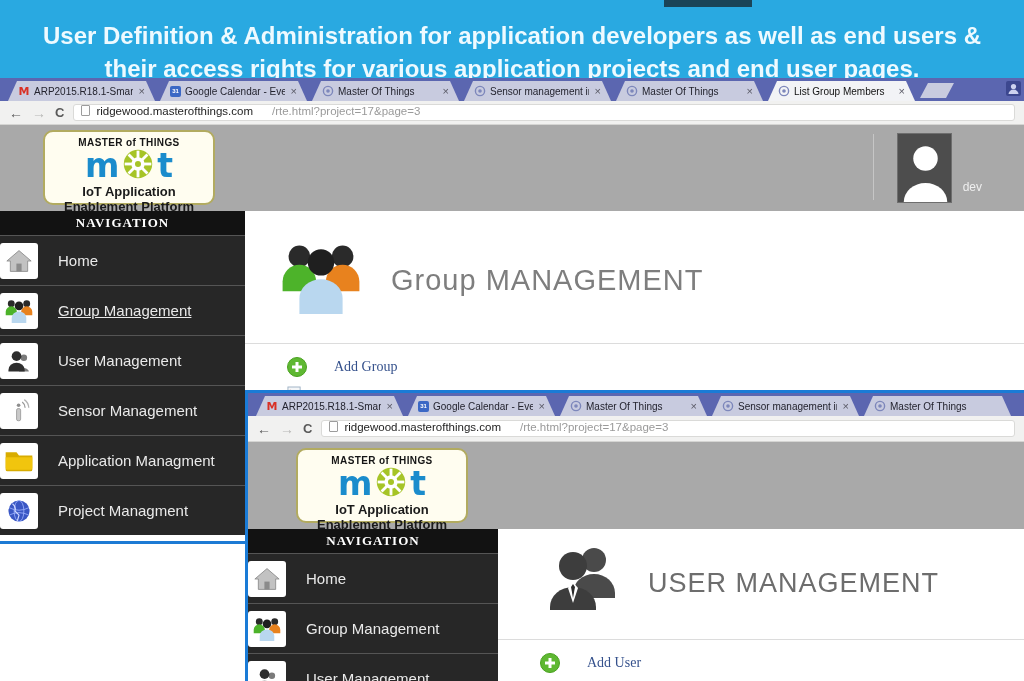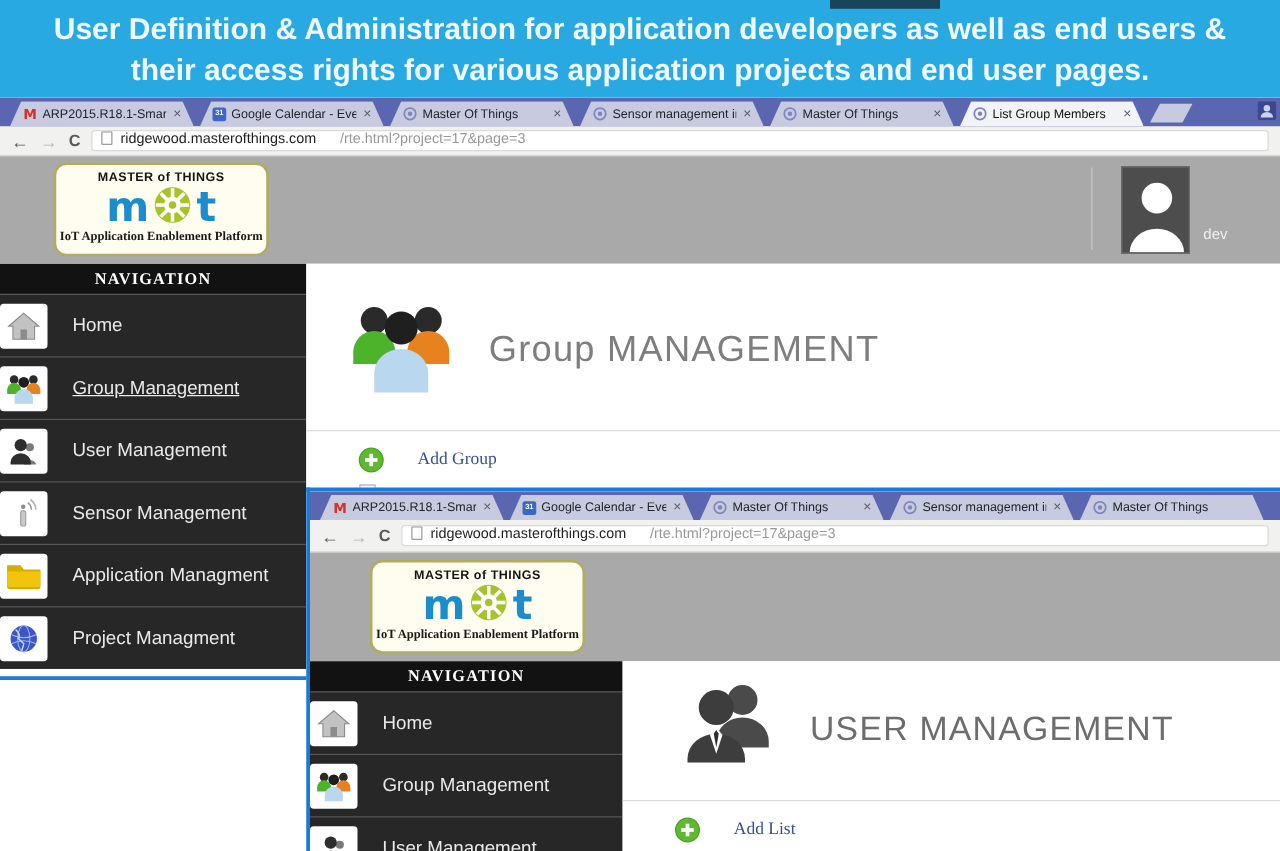--- a/index.html
+++ b/index.html
@@ -6,21 +6,21 @@
   html,body { background:#e9e9e9; }
   .slide {
     position: relative; width: 1024px; height: 681px; background: #fff;
     overflow: hidden; font-family: "Liberation Sans", sans-serif;
   }
 
   
   .banner {
     position:absolute; left:0; top:0; width:1024px; height:78px;
     background:#29a9e1; color:#eefaff; text-align:center;
-    font-weight:bold; font-size:24px; line-height:33px; padding-top:7px;
+    font-weight:bold; font-size:24px; line-height:33px; padding-top:19px;
   }
   .banner-remnant { position:absolute; left:664px; top:0; width:88px; height:7px; background:#17333f; opacity:.85; }
 
   
   .bwin { position:absolute; background:#fff; }
   .tabstrip {
     position:relative; height:23px; background:#5b66b0;
     display:flex; align-items:flex-end; padding-left:8px; overflow:hidden;
   }
   .tab {
@@ -57,21 +57,21 @@
   .gheader { position:relative; height:86px; background:#a9a9a9; }
   .gheader.h2 { height:87px; }
   .logo {
     position:absolute; left:43px; top:5px; width:172px; height:75px;
     background:#fffdf0; border:2px solid #b2ab60; border-radius:10px;
     text-align:center; padding-top:5px;
   }
   .logo-top { font-size:10px; font-weight:900; color:#151515; letter-spacing:.4px; }
   .logo-big { display:flex; justify-content:center; align-items:center; gap:3px; height:36px; }
   .logo-letter { color:#1b8ccc; font-weight:900; font-size:33px; line-height:30px; font-family:"DejaVu Sans",sans-serif; }
-  .logo-sub { font-size:10px; font-weight:bold; color:#1a1a1a;font-family:Liberation Serif, serif; }
+  .logo-sub { font-size:13px; font-weight:bold; color:#1a1a1a; }
   .hdr-divider { position:absolute; right:150px; top:9px; width:1px; height:66px; background:#c6c6c6; }
   .avatar { position:absolute; right:72px; top:8px; width:55px; height:70px; background:#4d4d4d; border:1px solid #6e6e6e; overflow:hidden; }
   .hdr-user { position:absolute; right:42px; bottom:17px; color:#efefef; font-size:12px;text-align:right; }
 
   
   .bodyrow { display:flex; }
   .sidebar { width:245px; background:#1c1c1c; flex:0 0 auto; }
   .sidebar.w2 { width:250px; }
   .navhead {
     height:24px; background:#121212; color:#fff; display:flex; align-items:center; justify-content:center;
@@ -451,19 +451,19 @@
                 <circle cx="31" cy="25" r="14" fill="#3d3d3d"></circle>
                 <path d="M8 66 a23 20 0 0 1 46 0 v3 h-46 z" fill="#3d3d3d"></path>
                 <polygon points="31,41 26,47 31,62 36,47" fill="#fff"></polygon>
                 <polygon points="31,43 29,46 31,57 33,46" fill="#2c2c2c"></polygon>
               </svg></span>
           <span class="ptitle2">USER MANAGEMENT</span>
         </div>
         <div class="cdivider d2"></div>
         <div class="linkrow">
           <span class="plus"></span>
-          <span>Add List</span>
+          <span>Add User</span>
         </div>
       </div>
     </div>
   </div>
 
 </div>
 
 </body></html>

